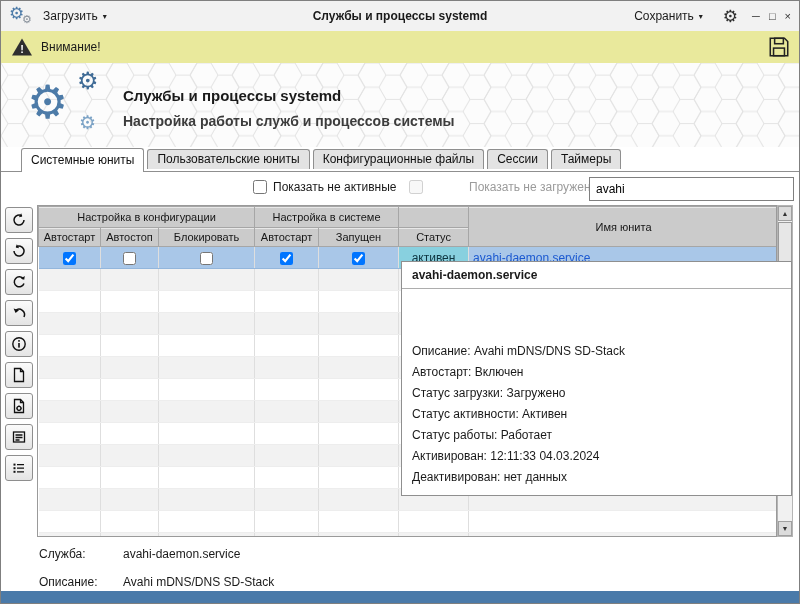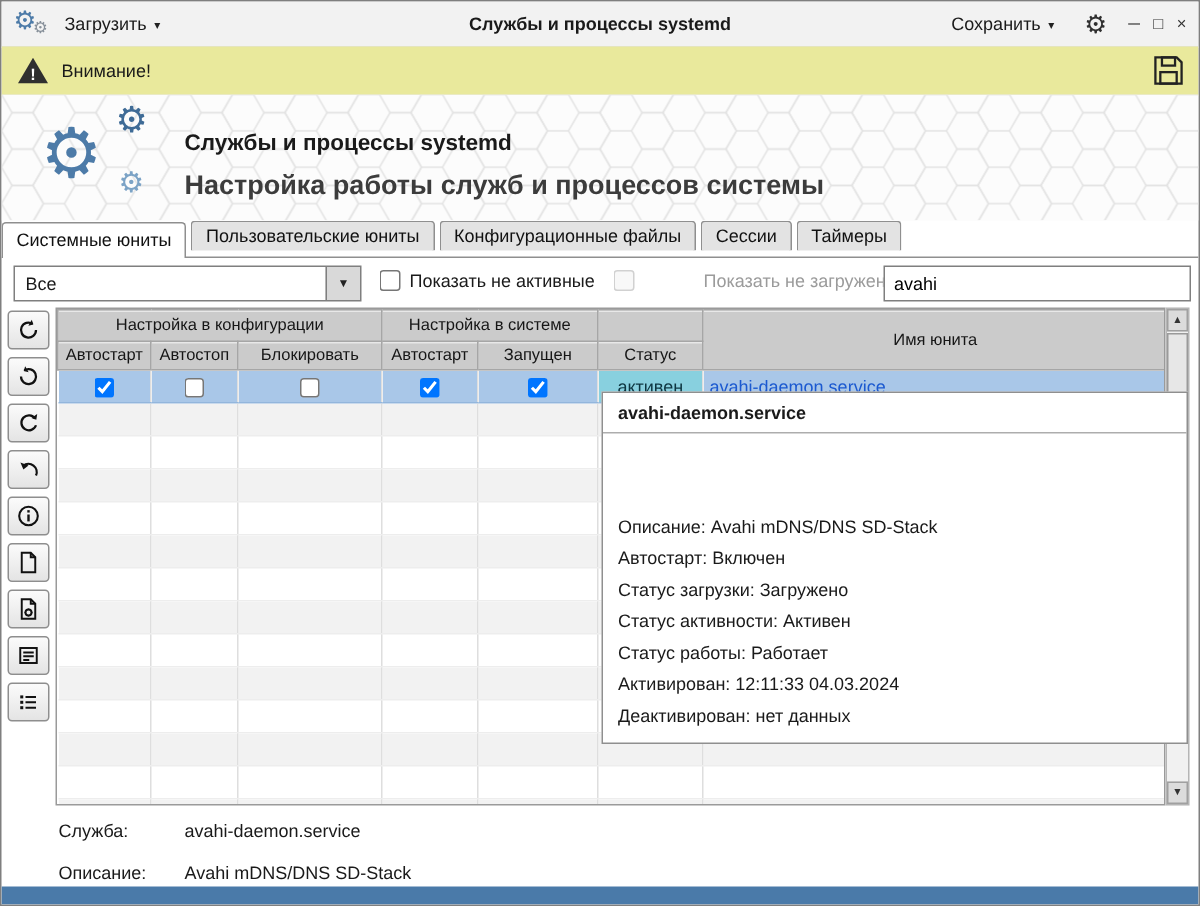--- a/index.html
+++ b/index.html
@@ -27,24 +27,24 @@
   .warn-text{margin-left:8px;}
   .save-disk{position:absolute;right:8px;top:4px;display:flex;}
   
   .banner{position:absolute;top:62px;left:0;right:0;height:84px;background:#fcfcfc;overflow:hidden;}
   .hexbg{position:absolute;left:0;top:0;}
   .gears{position:absolute;left:26px;top:4px;width:100px;height:78px;}
   .gears .big{position:absolute;left:0;top:12px;font-size:46px;color:#4d7ba8;line-height:1;}
   .gears .med{position:absolute;left:50px;top:2px;font-size:24px;color:#3f6b96;line-height:1;}
   .gears .small{position:absolute;left:52px;top:46px;font-size:19px;color:#7ca3c6;line-height:1;}
   .banner-title{position:absolute;left:122px;top:24px;font-size:15px;font-weight:bold;}
-  .banner-sub{position:absolute;left:122px;top:50px;font-size:18px;font-weight:bold;color:#3c3c3c;}
+  .banner-sub{position:absolute;left:122px;top:50px;font-size:14px;font-weight:bold;color:#3c3c3c;}
   
   .tabs{position:absolute;top:146px;left:0;right:0;height:25px;box-sizing:border-box;
-    border-bottom:1px solid #8f8f8f;display:flex;align-items:flex-start;}
+    border-bottom:1px solid #8f8f8f;padding-left:20px;display:flex;align-items:center;}
   .tab{border:1px solid #8f8f8f;border-bottom:none;background:#e3e3e3;color:#111;
     padding:0 9px;height:19px;line-height:19px;margin-right:3px;border-radius:3px 3px 0 0;white-space:nowrap;}
   .tab.active{background:#fff;height:23px;line-height:23px;position:relative;bottom:-1px;z-index:2;}
   
   .filterbar{position:absolute;top:174px;left:0;right:0;height:28px;}
   .dd{position:absolute;left:8px;top:2px;width:232px;height:24px;border:1px solid #7f7f7f;
     background:#fff;box-sizing:border-box;}
   .dd-text{position:absolute;left:7px;top:4px;}
   .dd-btn{position:absolute;right:0;top:0;bottom:0;width:22px;background:#d9d9d9;
     border-left:1px solid #7f7f7f;text-align:center;font-size:8px;line-height:22px;color:#222;}
@@ -166,24 +166,20 @@
 
 <div class="tabs">
   <div class="tab active">Системные юниты</div>
   <div class="tab">Пользовательские юниты</div>
   <div class="tab">Конфигурационные файлы</div>
   <div class="tab">Сессии</div>
   <div class="tab">Таймеры</div>
 </div>
 
 <div class="filterbar">
-  <div class="dd">
-    <span class="dd-text">Все</span>
-    <span class="dd-btn">▼</span>
-  </div>
   <label class="cb cb1">
     <input type="checkbox" style="">
     <span>Показать не активные</span>
   </label>
   <label class="cb cb2">
     <input type="checkbox" disabled="" style="">
     <span>Показать не загруженные</span>
   </label>
   <input class="search" value="avahi" style="">
 </div>

